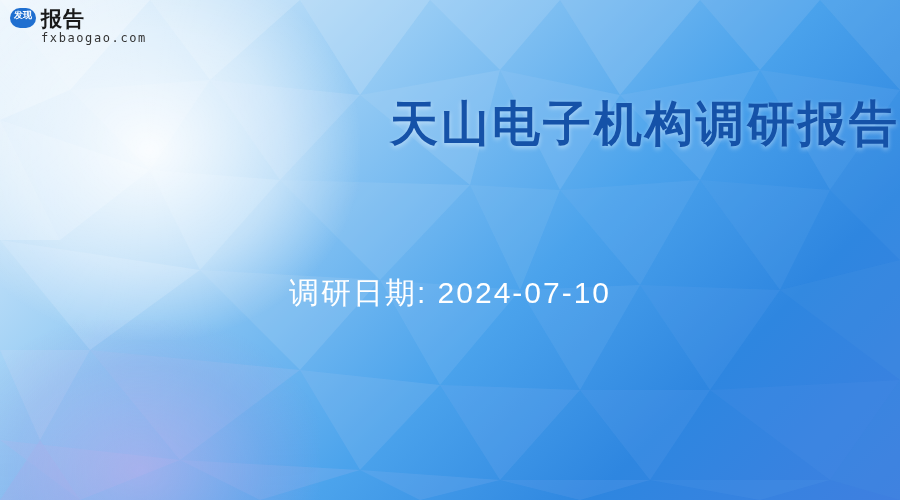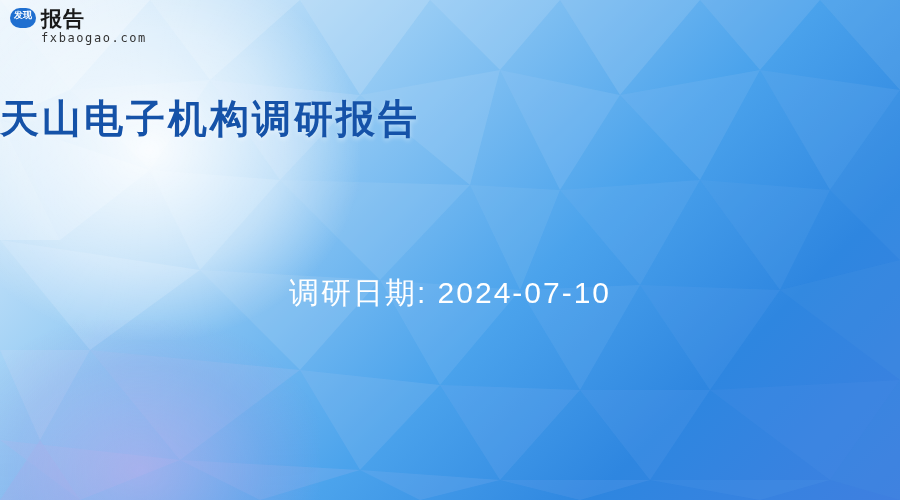--- a/index.html
+++ b/index.html
@@ -80,22 +80,22 @@
     font-size: 12px;
     color: #333333;
     letter-spacing: 1.6px;
     font-family: "DejaVu Sans Mono", monospace;
   }
   .title {
     position: absolute;
     left: 0;
     right: 0;
     top: 92px;
-    text-align: left;
-    font-size: 39px;
+    text-align: right;
+    font-size: 48px;
     font-weight: bold;
     color: #1552a8;
     letter-spacing: 3px;
     text-shadow: 0 2px 5px rgba(255,255,255,0.45);
   }
   .subtitle {
     position: absolute;
     left: 0;
     right: 0;
     top: 232px;

